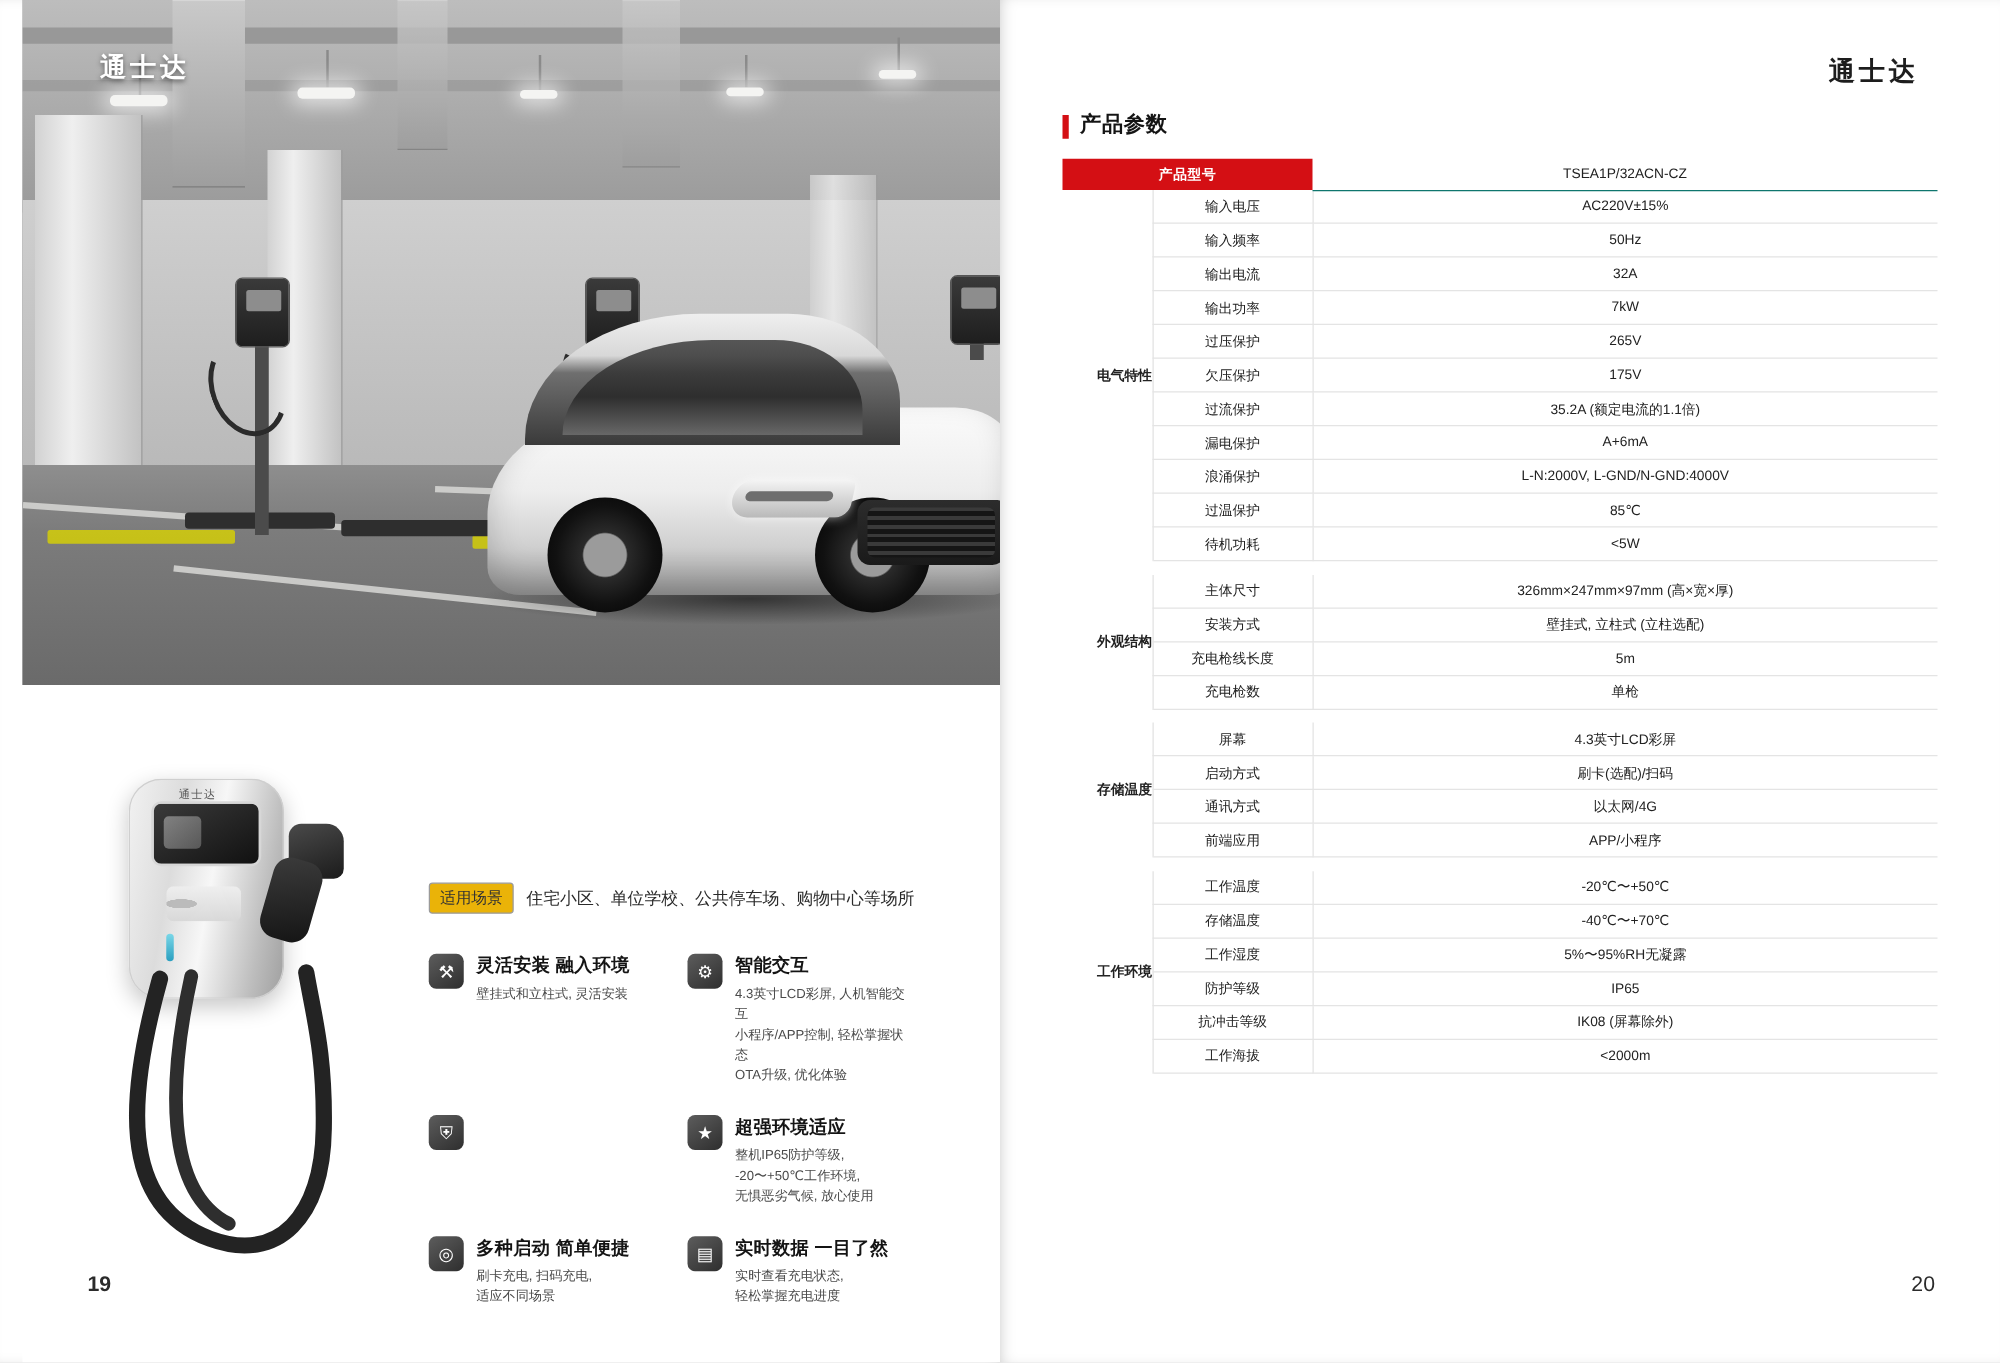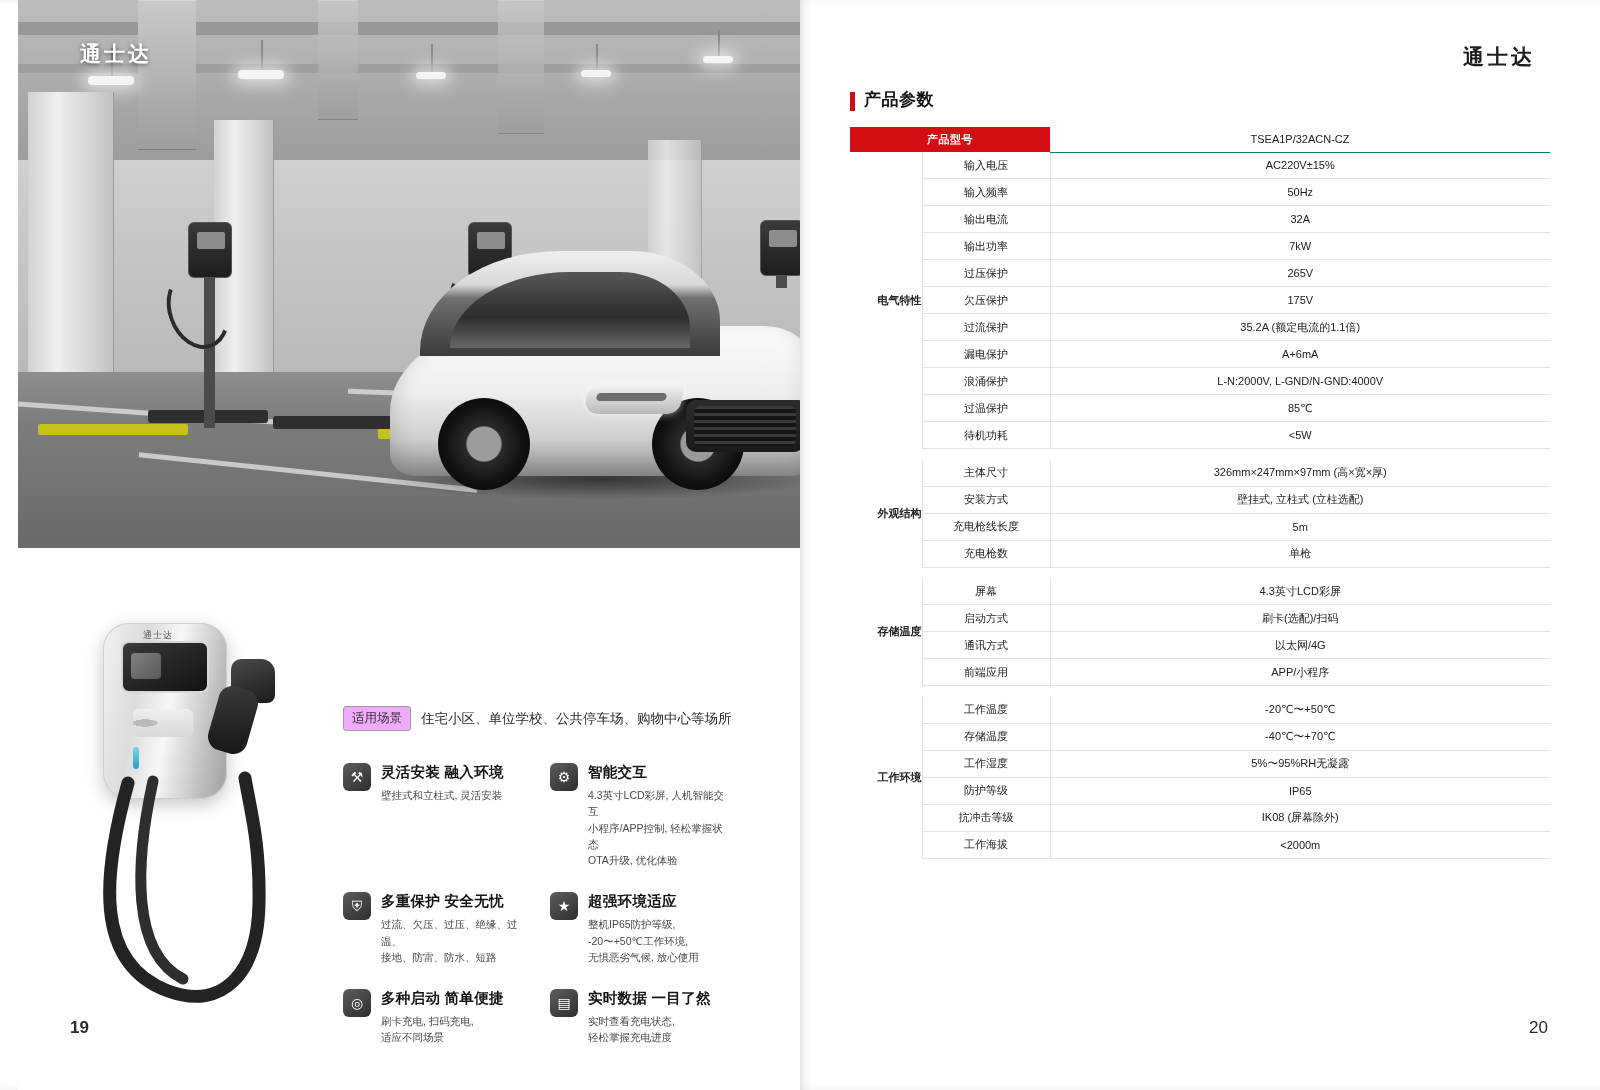--- a/index.html
+++ b/index.html
@@ -179,21 +179,21 @@
   }
   .cable-svg { position:absolute; left:0; top:100px; width:250px; height:300px; }
 
   .prod-title {
     position:absolute; left:325px; top:102px;
     font-size:28px; font-weight:700; color:#141414; letter-spacing:1px;
   }
   .scene-row { position:absolute; left:325px; top:158px; display:flex; align-items:center; gap:10px;}
   .scene-tag {
     border:1px solid #9a9a9a; border-radius:3px; padding:3px 8px;
-    font-size:12.5px; color:#333; background:#f0abfc; white-space:nowrap;
+    font-size:12.5px; color:#333; background:#eab308; white-space:nowrap;
   }
   .scene-text { font-size:13.5px; color:#2a2a2a; white-space:nowrap;}
 
   .features {
     position:absolute; left:325px; top:215px; width:420px;
     display:grid; grid-template-columns: 185px 180px; column-gap:22px; row-gap:24px;
   }
   .feat { display:flex; gap:10px; }
   .feat-ico {
     width:28px; height:28px; border-radius:6px; flex:0 0 28px;
@@ -341,25 +341,20 @@
           <div class="feat-ico">⚙</div>
           <div>
             <div class="feat-h">智能交互</div>
             <div class="feat-d" style="white-space:pre-line">4.3英寸LCD彩屏, 人机智能交互
 小程序/APP控制, 轻松掌握状态
 OTA升级, 优化体验</div>
           </div>
         </div>
         <div class="feat">
           <div class="feat-ico">⛨</div>
-          <div>
-            <div class="feat-h">多重保护 安全无忧</div>
-            <div class="feat-d" style="white-space:pre-line">过流、欠压、过压、绝缘、过温、
-接地、防雷、防水、短路</div>
-          </div>
         </div>
         <div class="feat">
           <div class="feat-ico">★</div>
           <div>
             <div class="feat-h">超强环境适应</div>
             <div class="feat-d" style="white-space:pre-line">整机IP65防护等级,
 -20〜+50℃工作环境,
 无惧恶劣气候, 放心使用</div>
           </div>
         </div>

